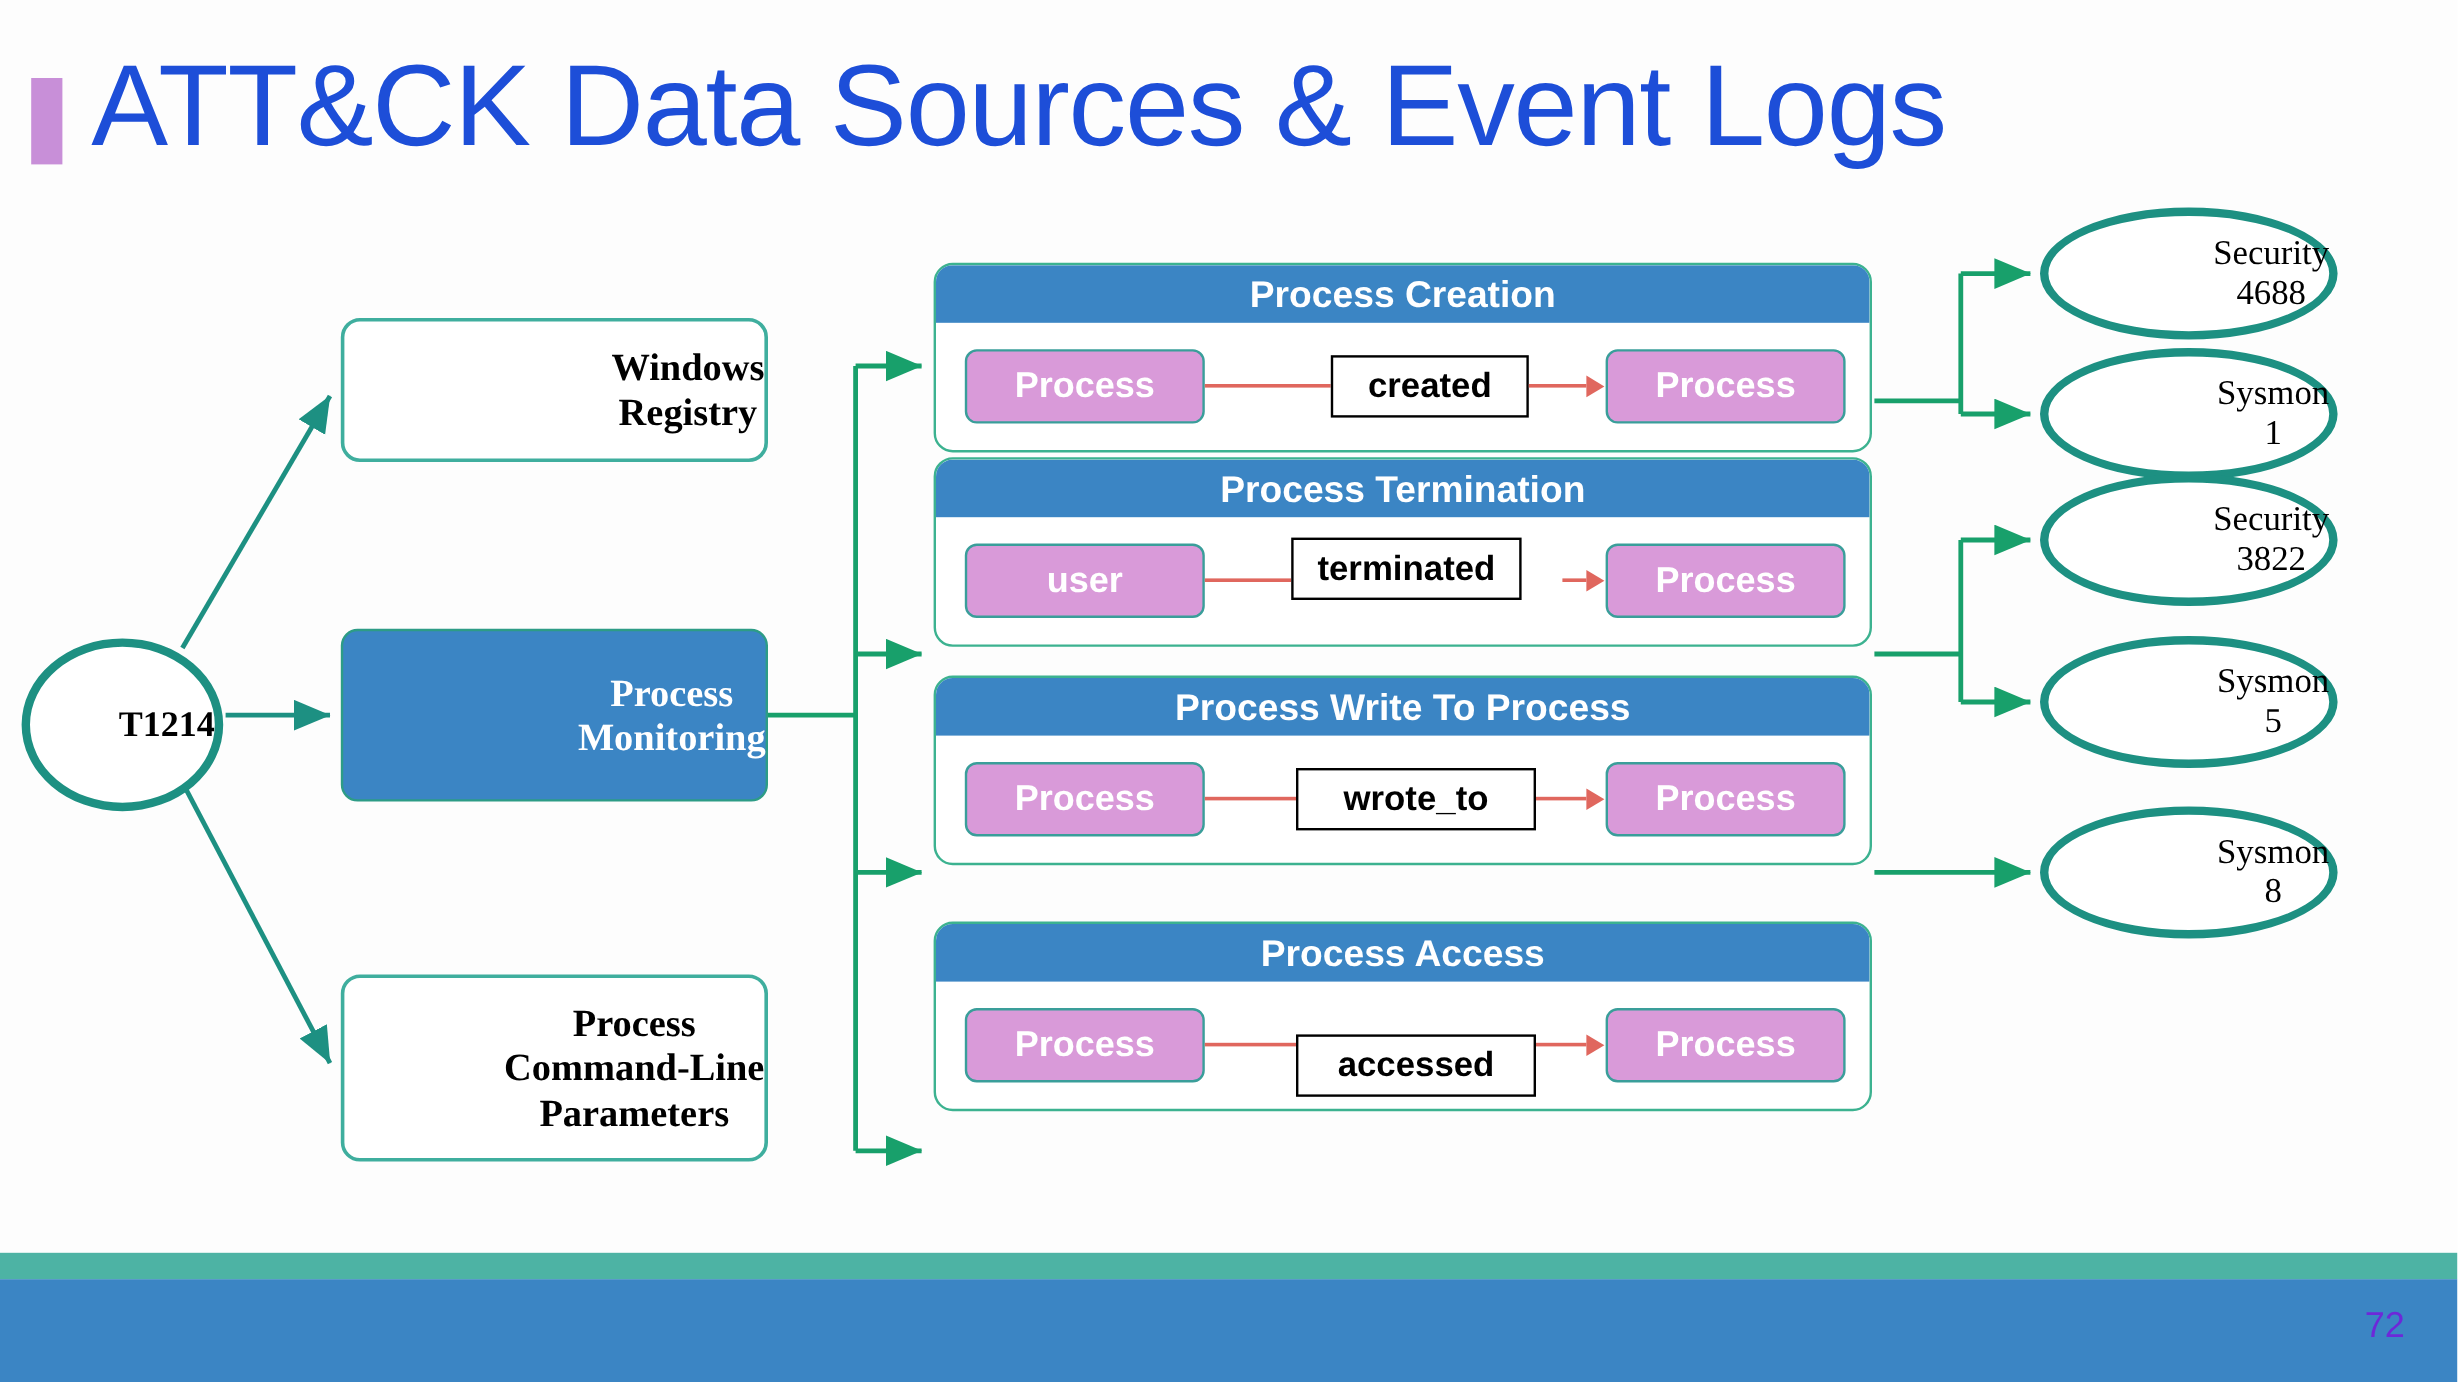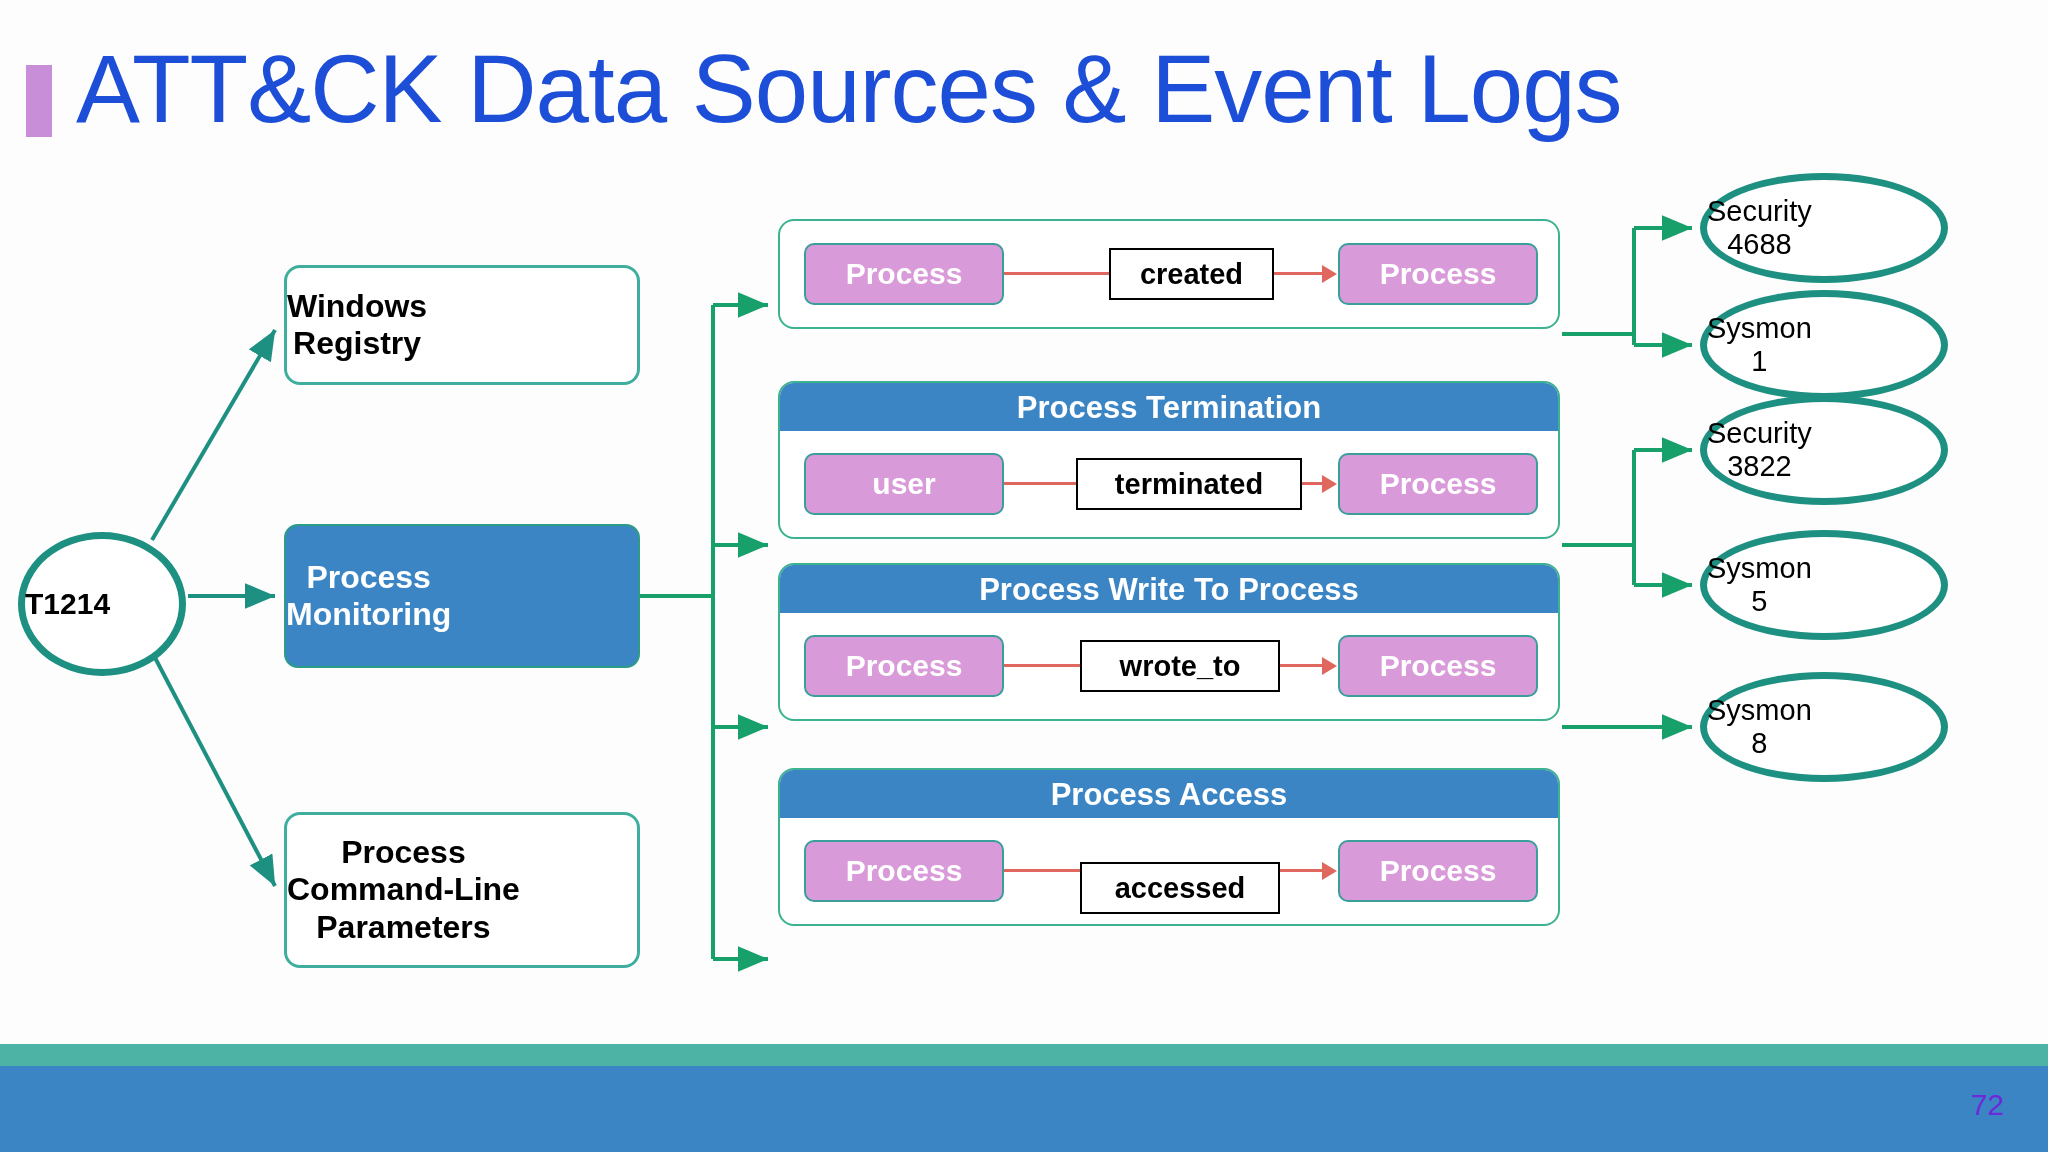--- a/index.html
+++ b/index.html
@@ -46,22 +46,23 @@
     height: 1152px;
     pointer-events: none;
   }
 
   
   .node {
     position: absolute;
     box-sizing: border-box;
     display: flex;
     align-items: center;
-    justify-content: flex-start;
+    justify-content: flex-end;
     text-align: center;
+    font-family: Liberation Serif, serif;
   }
 
   
   #node-t1214 {
     left: 18px;
     top: 532px;
     width: 168px;
     height: 144px;
     border: 7px solid #1d9082;
     border-radius: 50%;
@@ -287,36 +288,37 @@
 
   <div class="node ds-box" id="node-cmdline-params">
     <span>
       <span>Process</span><br>
       <span>Command-Line</span><br>
       <span>Parameters</span>
     </span>
   </div>
 
   <div class="panel" style="top:219px;">
+    <div class="panel-header">Process Creation</div>
     <div class="panel-body">
       <div class="entity entity-left">Process</div>
       <div class="rel-line" style="left:224px; top:51px; width:105px;"></div>
       <div class="rel-label" style="left:329px; top:27px; width:165px;">created</div>
       <div class="rel-line" style="left:494px; top:51px; width:48px;"></div>
       <div class="rel-arrowhead" style="left:542px; top:44px;"></div>
       <div class="entity entity-right">Process</div>
     </div>
   </div>
 
   <div class="panel" style="top:381px;">
     <div class="panel-header">Process Termination</div>
     <div class="panel-body">
       <div class="entity entity-left">user</div>
       <div class="rel-line" style="left:224px; top:51px; width:72px;"></div>
-      <div class="rel-label" style="left:296px; top:27px; width:226px;">terminated</div>
+      <div class="rel-label" style="left:296px; top:17px; width:192px;">terminated</div>
       <div class="rel-line" style="left:522px; top:51px; width:20px;"></div>
       <div class="rel-arrowhead" style="left:542px; top:44px;"></div>
       <div class="entity entity-right">Process</div>
     </div>
   </div>
 
   <div class="panel" style="top:563px;">
     <div class="panel-header">Process Write To Process</div>
     <div class="panel-body">
       <div class="entity entity-left">Process</div>

